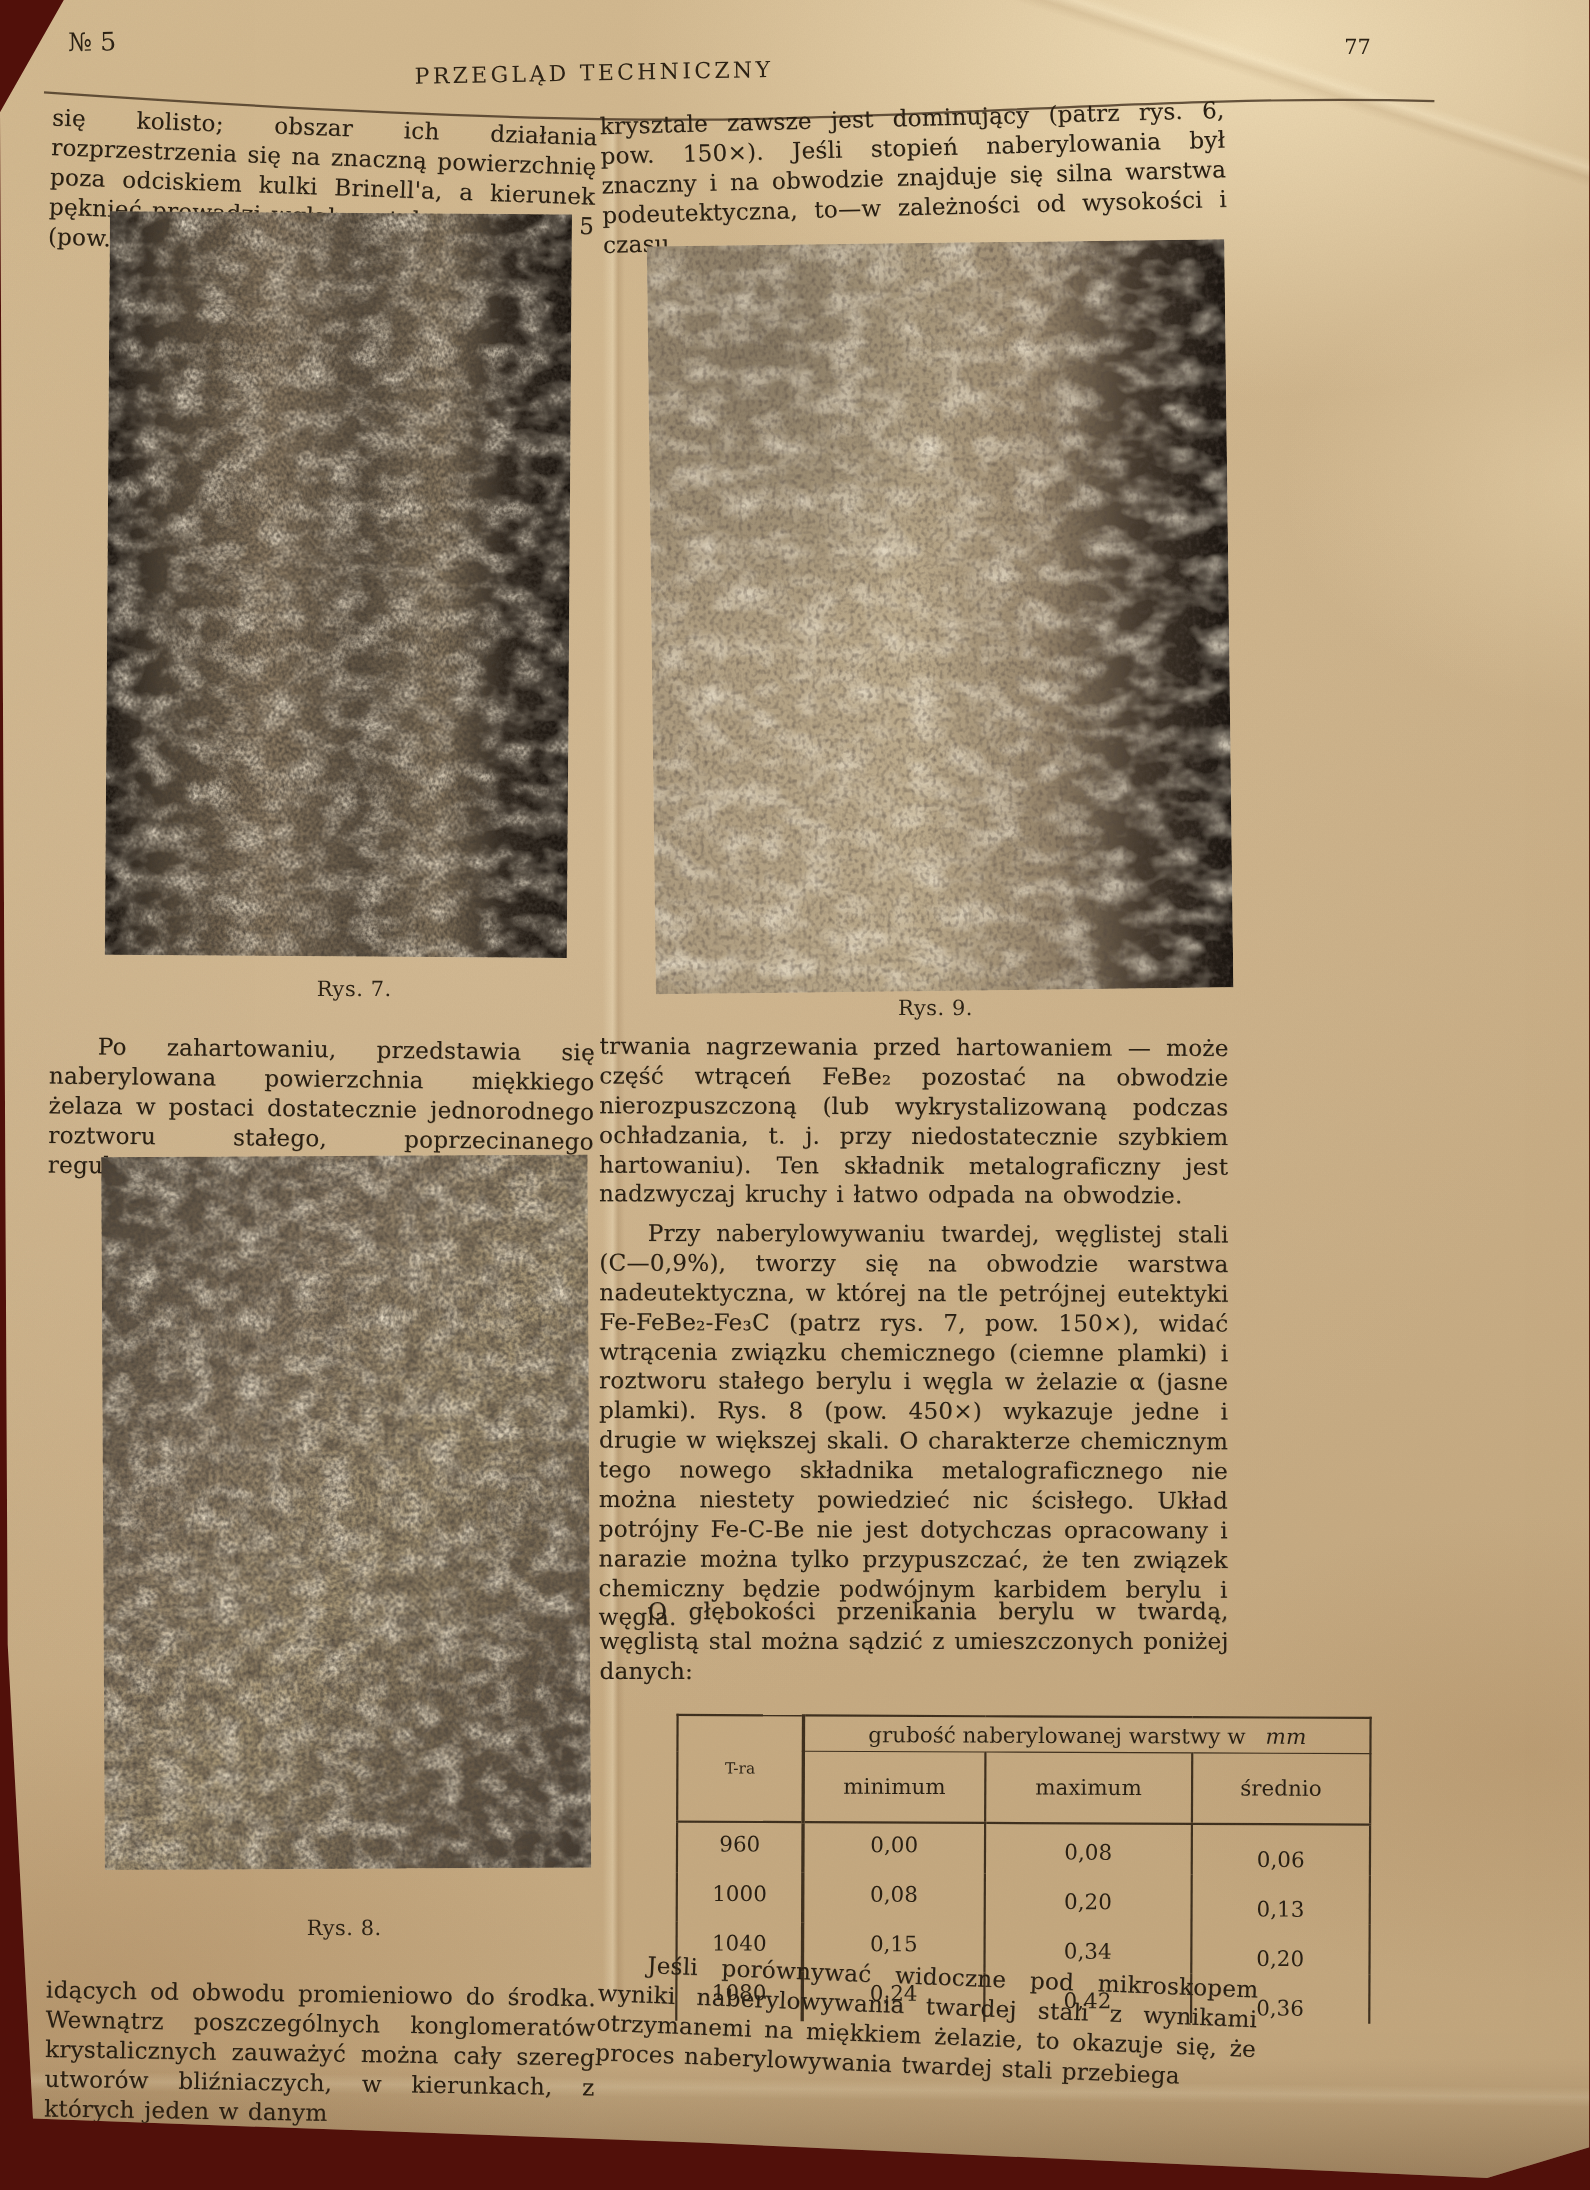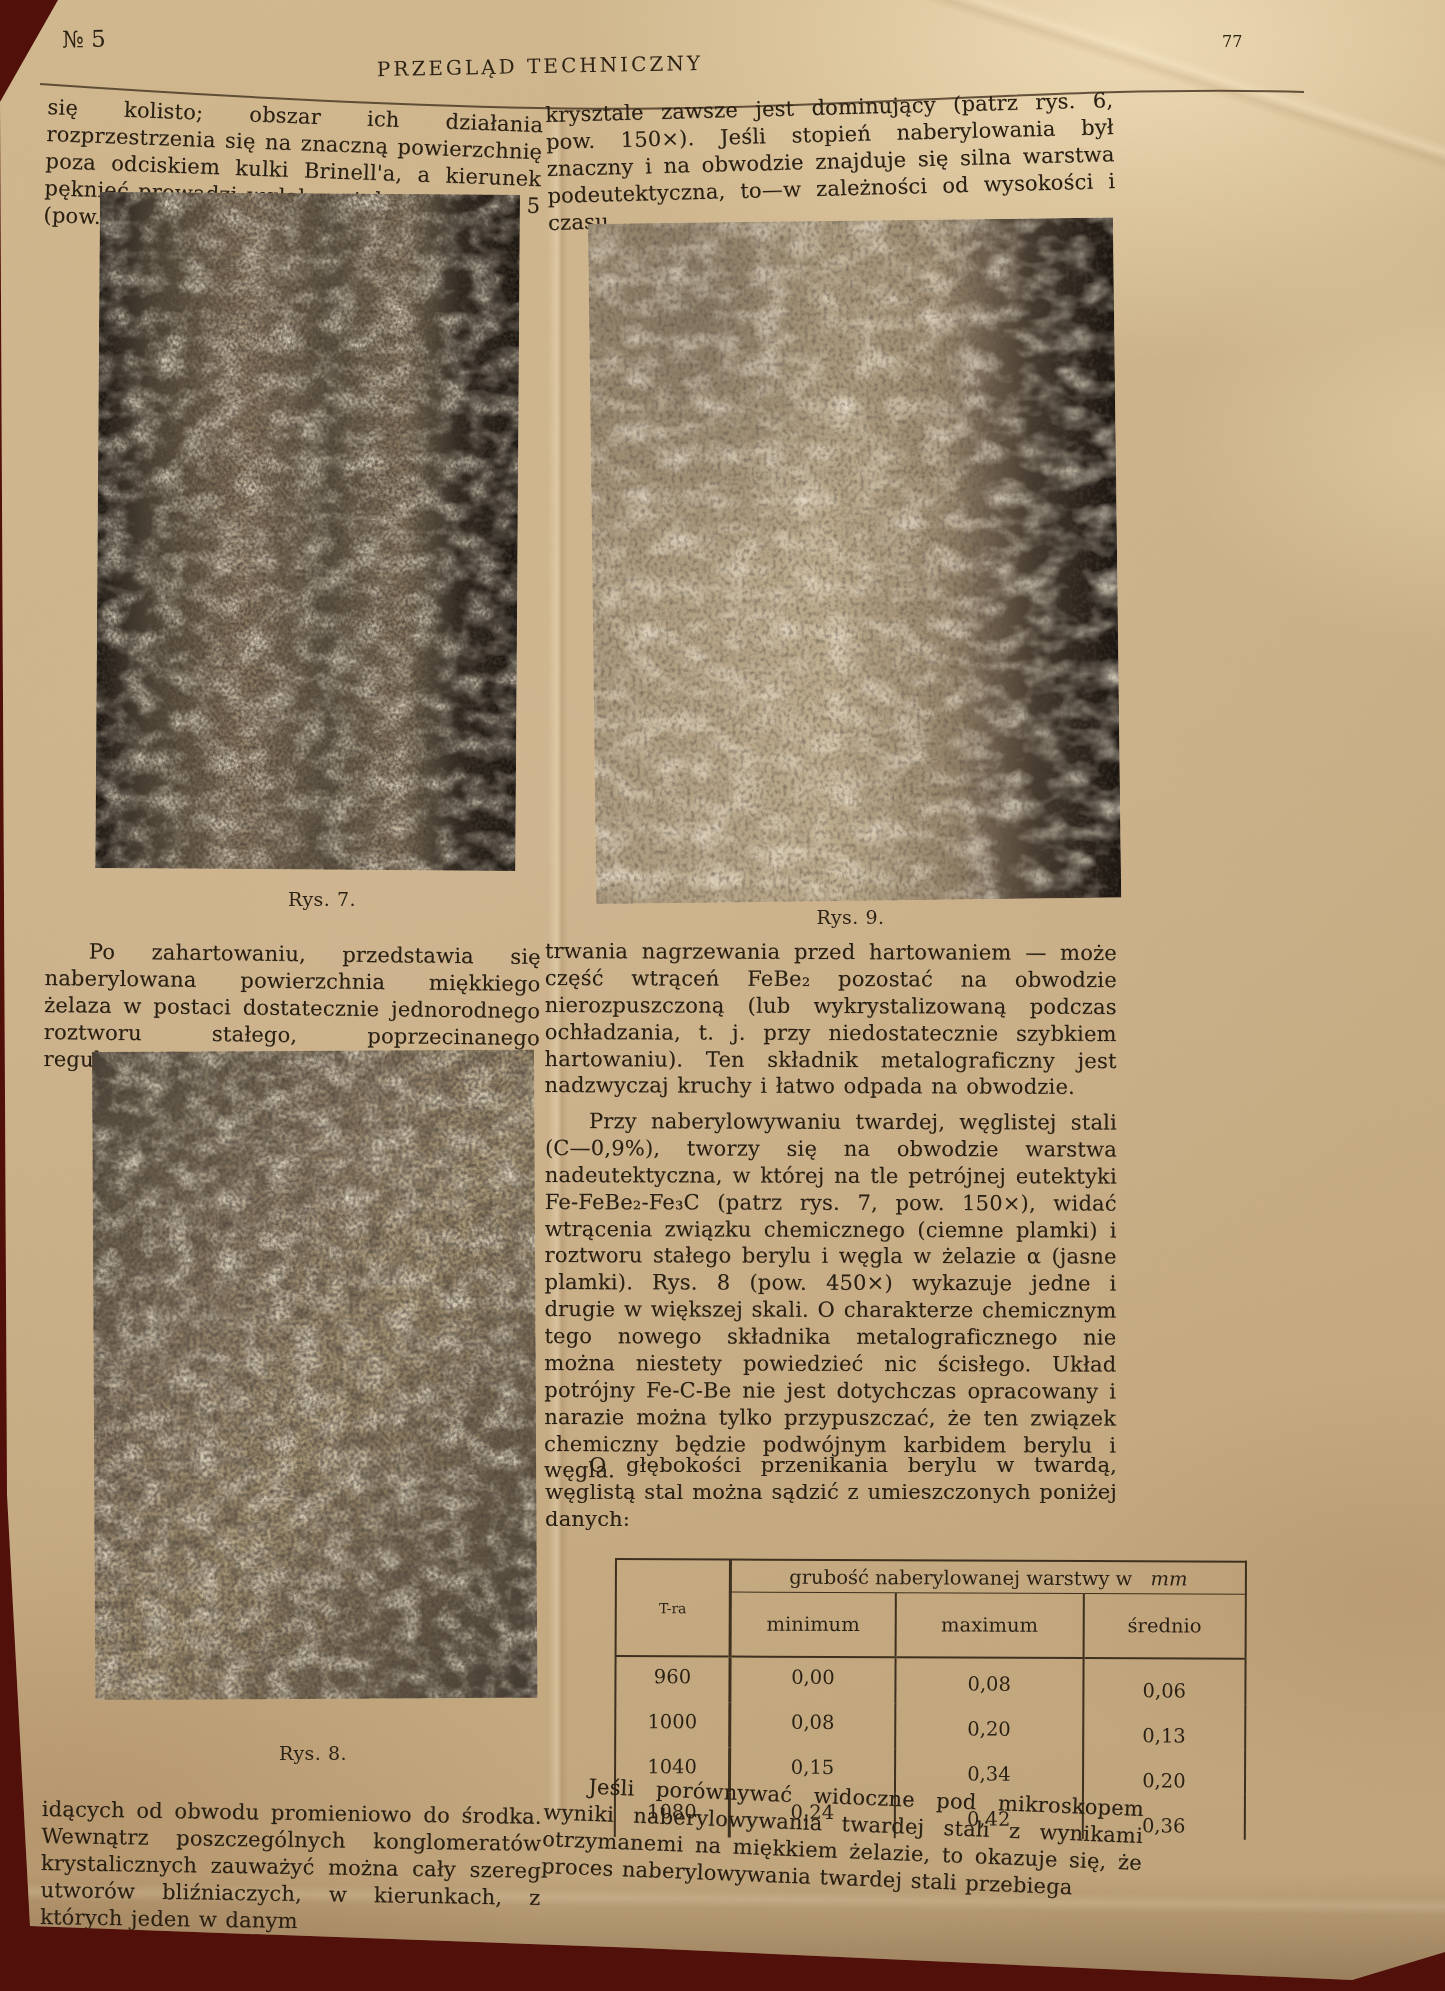--- a/index.html
+++ b/index.html
@@ -52,21 +52,21 @@
 
     <div class="crease" style="left:548px;top:120px;width:20px;height:1700px;
                 background:linear-gradient(to right, rgba(120,85,45,0), rgba(255,244,214,.30) 45%, rgba(110,75,40,.14) 70%, rgba(120,85,45,0));"></div>
     <div class="crease" style="left:880px;top:-40px;width:640px;height:26px;transform:rotate(18deg);transform-origin:0 0;
                 background:linear-gradient(to bottom, rgba(255,244,214,0), rgba(255,244,214,.28), rgba(130,95,55,.12), rgba(255,244,214,0));"></div>
     <div class="crease" style="left:0;top:1890px;width:1445px;height:18px;transform:rotate(.6deg);
                 background:linear-gradient(to bottom, rgba(255,244,214,0), rgba(255,244,214,.20), rgba(255,244,214,0));"></div>
 
     <div class="hdr" style="left:62px;top:26px;font-size:23px;transform:rotate(-1deg);">№ 5</div>
     <div class="hdr" style="left:280px;top:54px;width:520px;text-align:center;font-size:20px;letter-spacing:3px;transform:rotate(-1.1deg);">PRZEGLĄD TECHNICZNY</div>
-    <div class="hdr" style="left:1222px;top:32px;font-size:16px;">77</div>
+    <div class="hdr" style="left:1222px;top:32px;font-size:19px;">77</div>
     <svg class="rule-svg" viewBox="0 0 1280 60" preserveAspectRatio="none">
       <path d="M8,18 C240,34 480,46 660,42 C860,38 1070,20 1272,26" fill="none" stroke="#4a3826" stroke-width="2" opacity=".85"></path>
     </svg>
 
     <div class="para" style="left:48px;top:94px;width:496px;transform:rotate(2.1deg);">się kolisto; obszar ich działania rozprzestrzenia się na znaczną powierzchnię poza odciskiem kulki Brinell'a, a kierunek pęknięć prowadzi wgłąb metalu, patrz rys. 5 (pow. 20 ×).</div>
 
     <div class="fig" style="left:100px;top:192px;width:420px;height:676px;transform:rotate(.4deg);">
       <svg viewBox="0 0 420 676" preserveAspectRatio="none">
         <defs>
           <linearGradient id="g7" x1="0" y1="0" x2="1" y2="0">

